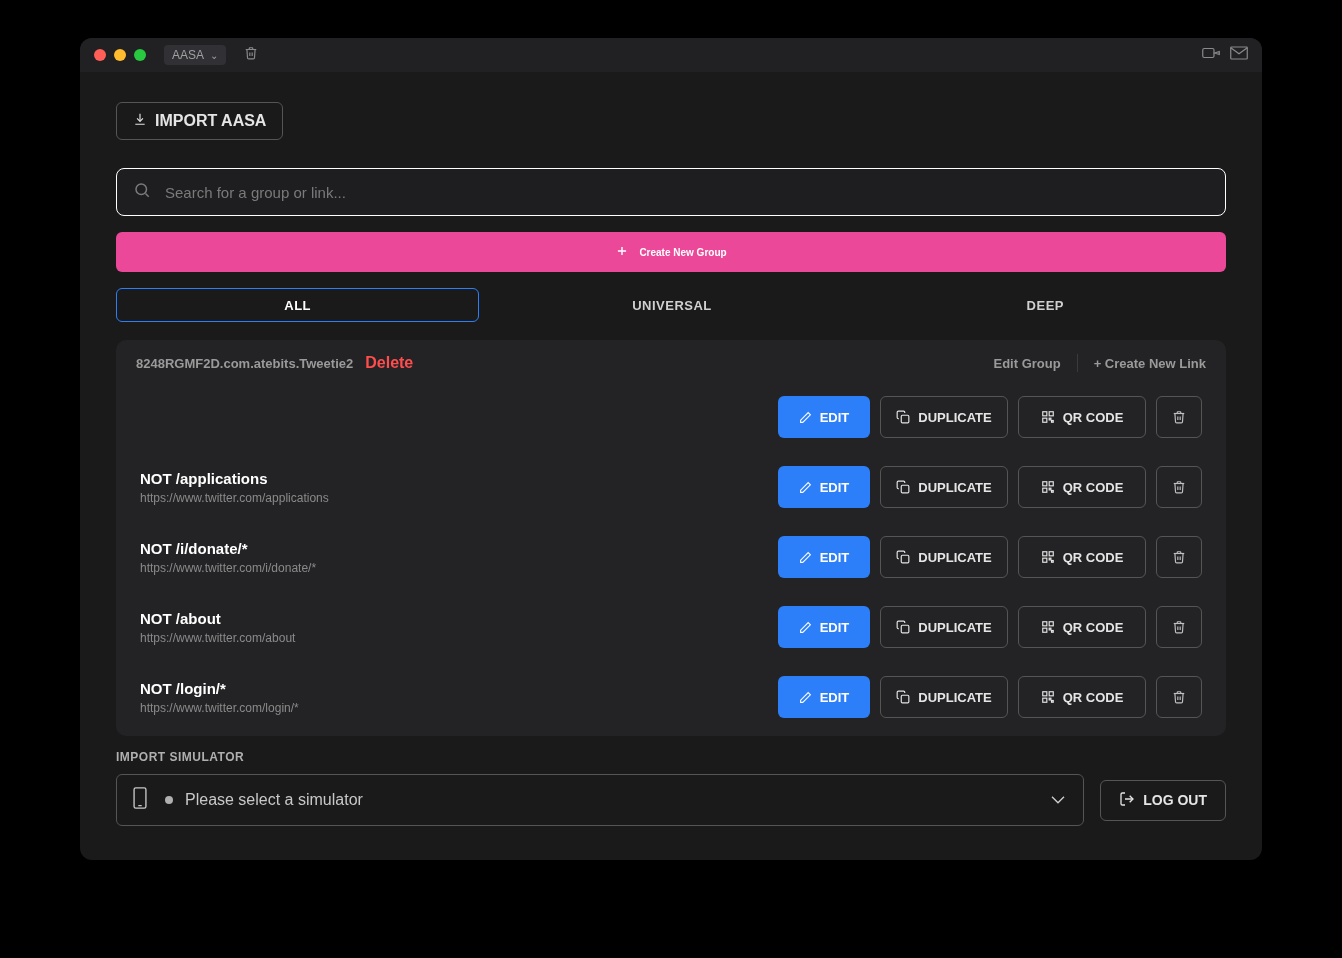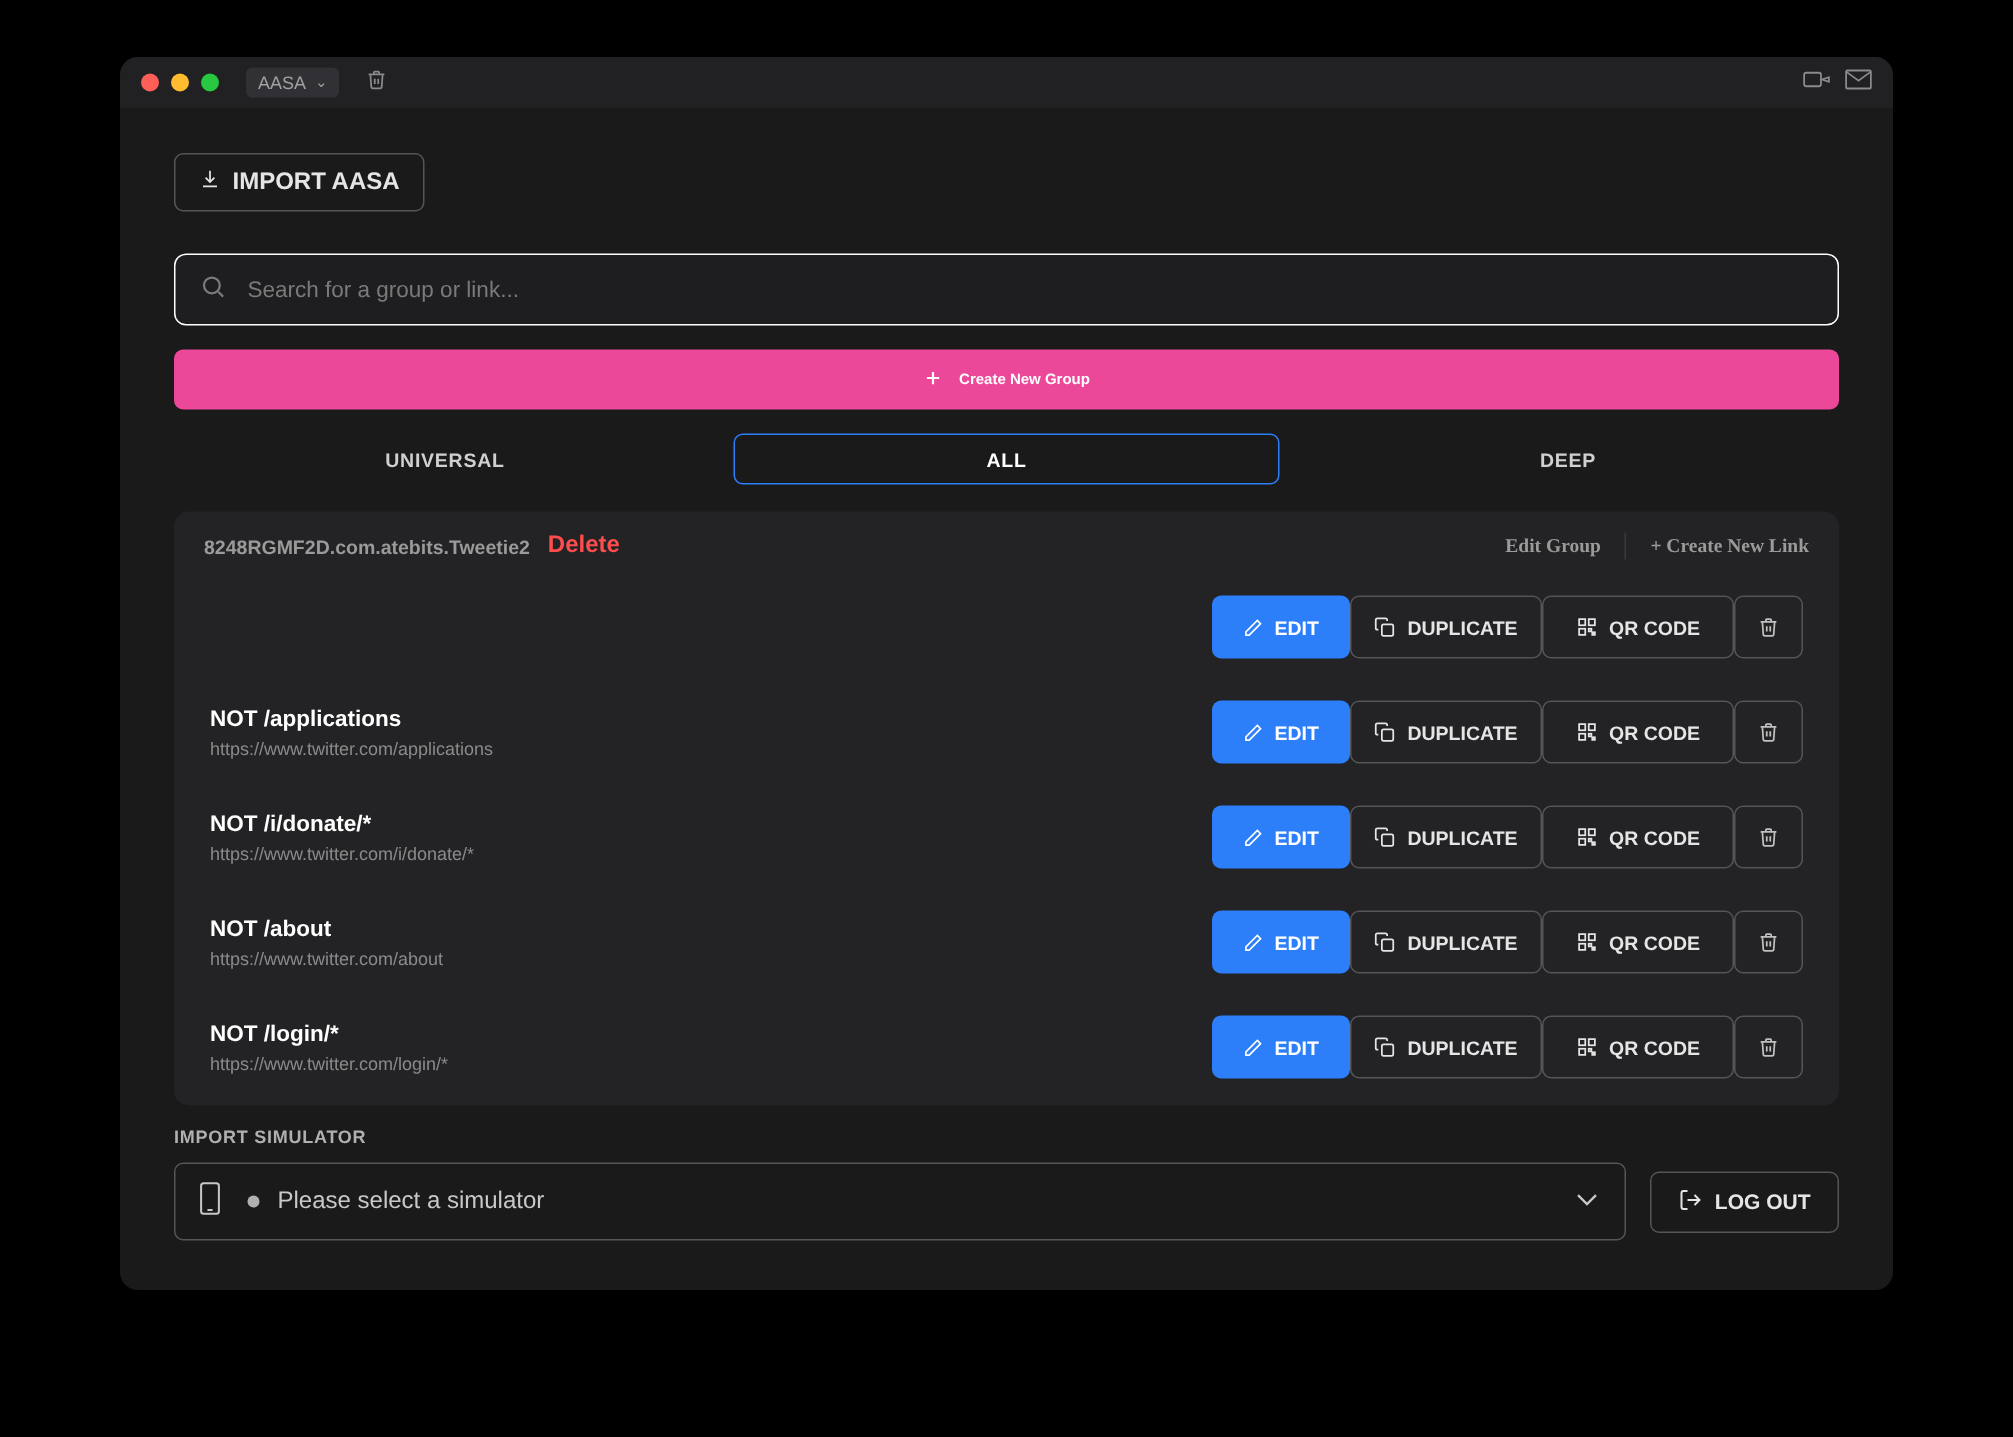--- a/index.html
+++ b/index.html
@@ -89,28 +89,28 @@
   .group {
     margin-top:18px; background:#232326; border-radius:10px; padding-bottom:4px;
   }
   .group-head {
     display:flex; align-items:center; padding:14px 20px 10px 20px;
   }
   .group-id { color:#9a9a9a; font-size:13px; font-weight:600; }
   .delete { color:#ff4d4d; font-size:16px; font-weight:700; margin-left:12px; cursor:pointer; }
   .group-actions { margin-left:auto; display:flex; align-items:center; gap:16px; color:#9a9a9a; font-size:13px; font-weight:700; }
   .group-actions .sep { width:1px; height:18px; background:#3a3a3d; }
-  .group-actions span { cursor:pointer;font-family:Liberation Serif, serif; }
+  .group-actions span { cursor:pointer; }
   .link-row {
     display:flex; align-items:center; padding:14px 24px;
   }
   .link-info { display:flex; flex-direction:column; gap:4px; }
   .link-title { font-weight:800; font-size:15px; color:#fff; }
   .link-url { font-size:12px; color:#8a8a8a; }
-  .row-actions { margin-left:auto; display:flex; align-items:center; }
+  .row-actions { margin-left:auto; display:flex; gap:10px; align-items:center; }
   .btn {
     height:42px; border-radius:6px; display:flex; align-items:center; justify-content:center;
     gap:8px; font-size:13px; font-weight:700; cursor:pointer;
   }
   .btn-edit { background:#2d7ff9; color:#fff; border:none; width:92px; }
   .btn-outline { background:transparent; color:#e5e5e5; border:1px solid #555; }
   .btn-dup { width:128px; }
   .btn-qr { width:128px; }
   .btn-trash { width:46px; border:1px solid #555; background:transparent; color:#c0c0c0; }
   .sim-section { margin-top:14px; }
@@ -198,25 +198,25 @@
       <span>
         <svg width="14" height="14" viewBox="0 0 24 24" fill="none" stroke="currentColor" stroke-width="2.5">
             <line x1="12" y1="5" x2="12" y2="19"></line>
             <line x1="5" y1="12" x2="19" y2="12"></line>
           </svg>
       </span>
       <span>Create New Group</span>
     </button>
 
     <div class="tabs">
+      <div class="tab active">
+        <span>ALL</span>
+      </div>
       <div class="tab">
         <span>UNIVERSAL</span>
-      </div>
-      <div class="tab active">
-        <span>ALL</span>
       </div>
       <div class="tab">
         <span>DEEP</span>
       </div>
     </div>
 
     <div class="group">
       <div class="group-head">
         <span class="group-id">8248RGMF2D.com.atebits.Tweetie2</span>
         <span class="delete">Delete</span>

